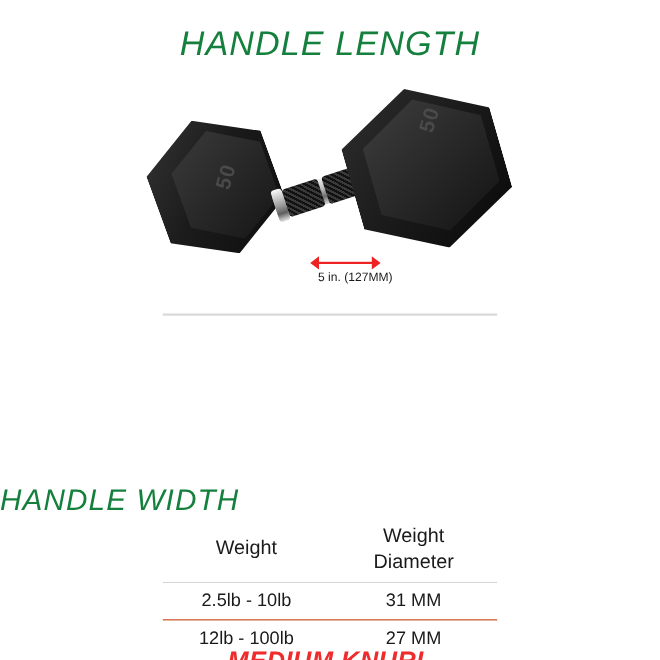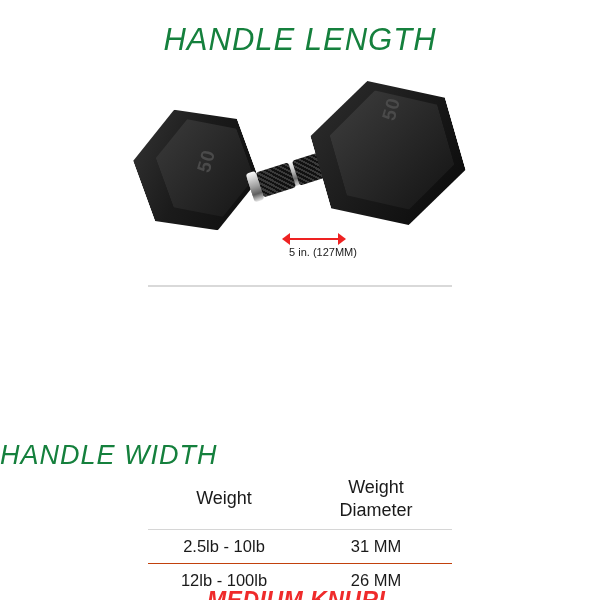--- a/index.html
+++ b/index.html
@@ -268,16 +268,16 @@
       </div>
     </div>
 
     <div class="trow">
       <div class="cell left-col">2.5lb - 10lb</div>
       <div class="cell">31 MM</div>
     </div>
 
     <div class="trow">
       <div class="cell left-col">12lb - 100lb</div>
-      <div class="cell">26 MM</div>
+      <div class="cell">27 MM</div>
     </div>
   </div>
 </div>
 
 </body></html>

